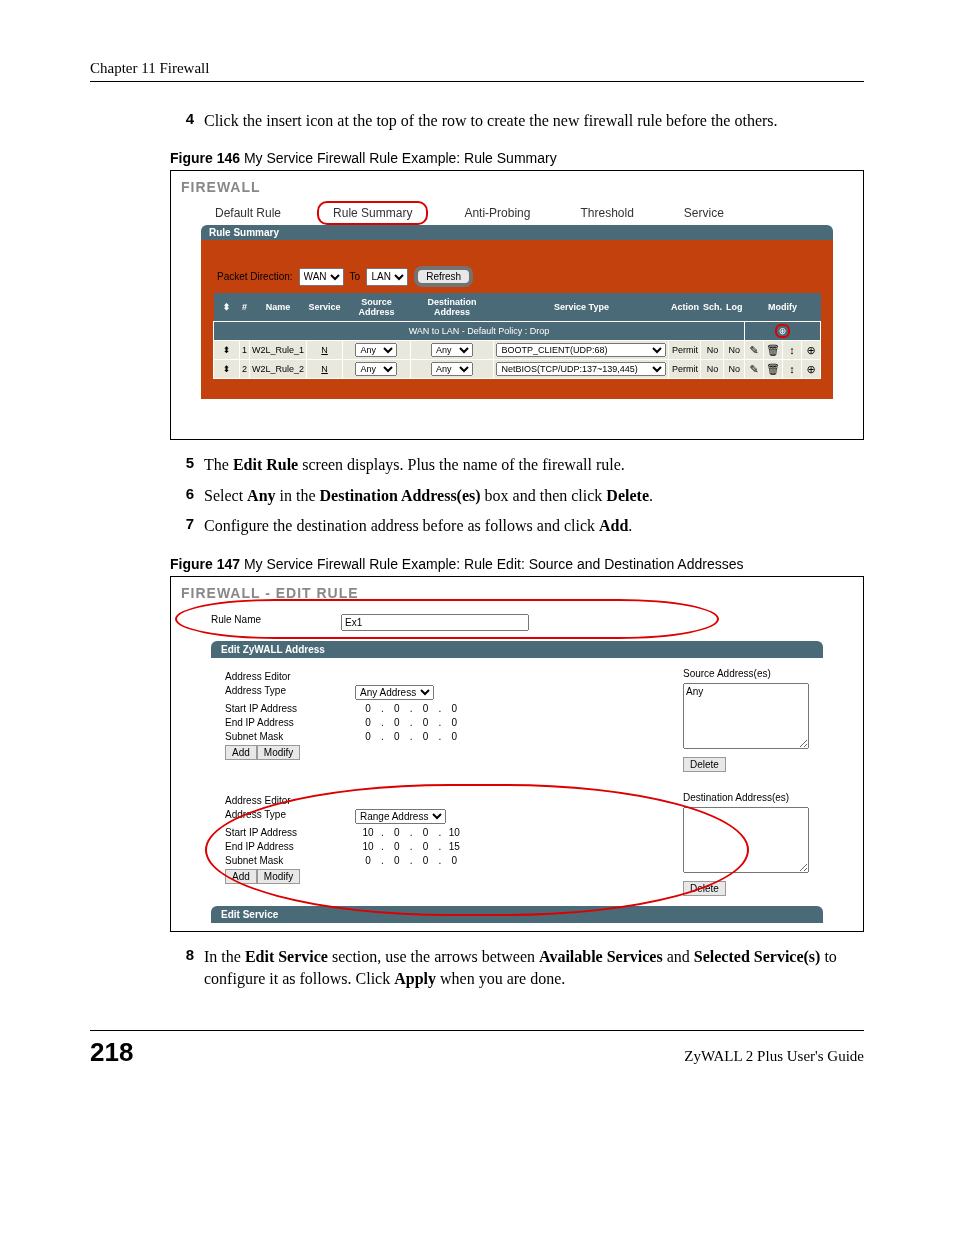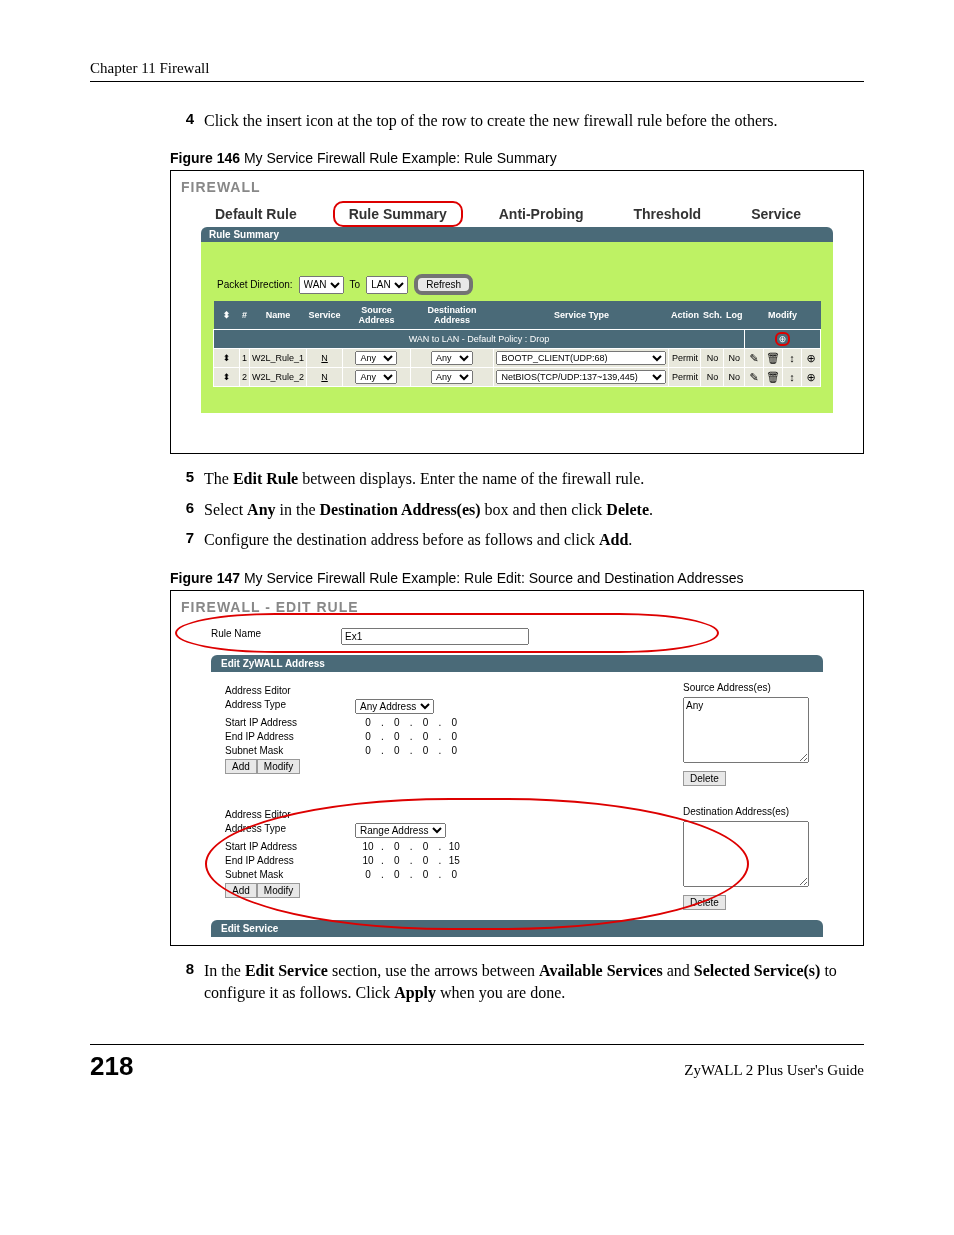--- a/index.html
+++ b/index.html
@@ -67,54 +67,55 @@
     margin-bottom: 6px;
   }
   .tabs {
     display: flex;
     align-items: center;
     padding-left: 20px;
     margin-bottom: 0;
   }
   .tab {
     padding: 3px 14px;
-    font-size: 14px;
-    font-weight: bold;
+    font-size: 12px;
+    font-weight: normal;
     color: #333;
     margin-right: 22px;
   }
   .tab.active {
     border: 2px solid #d00;
     border-radius: 10px;
     background: #fff;
   }
   .section-header {
     background: #4a6a78;
     color: #fff;
     font-size: 10px;
     font-weight: bold;
     padding: 2px 8px;
     margin: 0 20px;
     border-radius: 6px 6px 0 0;
   }
   .section-body {
-    background: #bef264;
+    background: #c2410c;
     margin: 0 20px 10px 20px;
-    padding: 26px 12px;
+    padding: 20px 12px;
   }
   .pd-row {
     display: flex;
     align-items: center;
     gap: 6px;
     padding: 6px 4px;
   }
   .pd-row select {
     font-size: 10px;
     font-family: Verdana, Arial, sans-serif;
     height: 18px;
+    text-align: center;
   }
   .refresh-btn {
     border: 4px solid #737373;
     border-radius: 8px;
     background: #e8e8e8;
     padding: 1px 8px;
     font-size: 10px;
     display: inline-block;
   }
   table.rules {
@@ -310,21 +311,21 @@
           <td><span class="icon">↕</span></td>
           <td><span class="icon">⊕</span></td>
         </tr>
       </tbody>
         </table>
     </div>
   </div>
 
   <div class="step">
     <div class="step-num">5</div>
-    <div class="step-text"><span>The </span><b>Edit Rule</b><span> between displays. Enter the name of the firewall rule.</span></div>
+    <div class="step-text"><span>The </span><b>Edit Rule</b><span> screen displays. Plus the name of the firewall rule.</span></div>
   </div>
   <div class="step">
     <div class="step-num">6</div>
     <div class="step-text"><span>Select </span><b>Any</b><span> in the </span><b>Destination Address(es)</b><span> box and then click </span><b>Delete</b><span>.</span></div>
   </div>
   <div class="step">
     <div class="step-num">7</div>
     <div class="step-text"><span>Configure the destination address before as follows and click </span><b>Add</b><span>.</span></div>
   </div>
 

